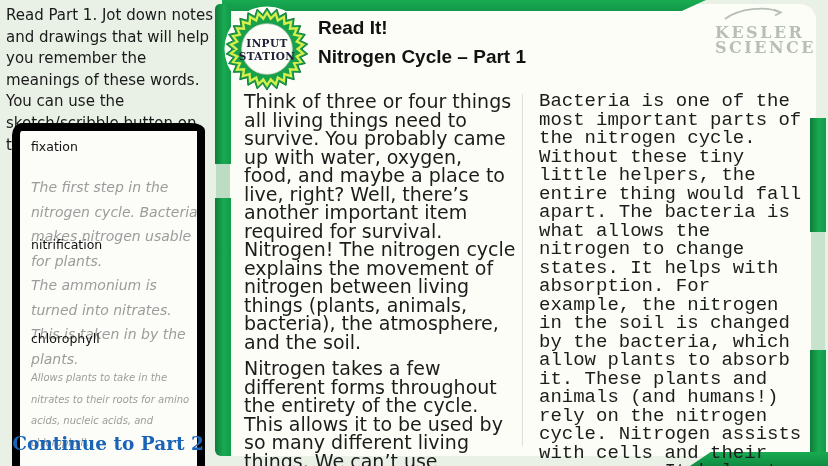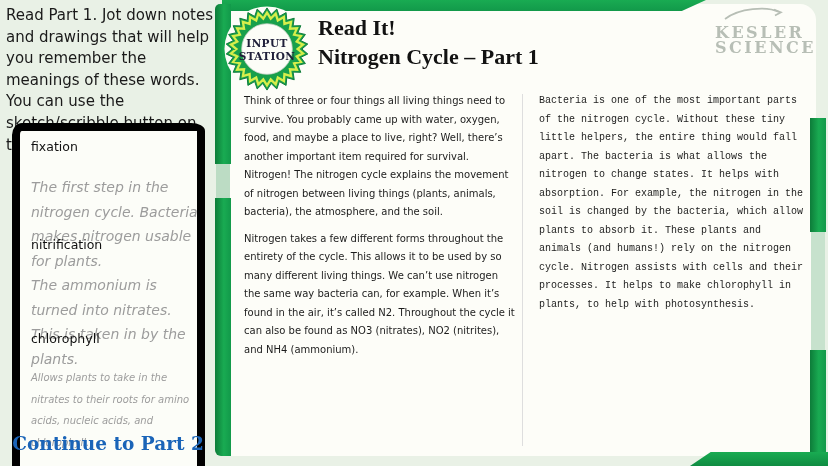--- a/index.html
+++ b/index.html
@@ -65,32 +65,32 @@
   }
 
   
   .badge { position:absolute; left:224px; top:6px; width:86px; height:86px; }
   .badge-text {
     font-family:"DejaVu Serif", serif; font-weight:bold; font-size:11px;
     fill:#20203a; text-anchor:middle; letter-spacing:.4px;
   }
   .title { position:absolute; left:318px; top:13px; }
   .title div {
-    font-family:Liberation Serif, serif; font-weight:bold; font-size:22px;
+    font-family:Liberation Sans, sans-serif; font-weight:bold; font-size:19px;
     line-height:29px; color:#121212;
   }
   .logo { position:absolute; right:12px; top:6px; text-align:left; }
   .logo-text {
     font-family:"DejaVu Serif", serif; font-weight:bold; font-size:16px;
     line-height:15px; letter-spacing:2.5px; color:#b7beb5;
   }
 
   
   .article { position:absolute; left:244px; top:92px; width:562px; height:360px; display:flex; }
-  .col { font-size:10px; line-height:18.5px; color:#1c1c1c; }
+  .col { font-size:19px; line-height:18.5px; color:#1c1c1c; }
   .col p { margin-bottom:8px; }
   .col-1 { width:272px; }
   .col-rule { width:1px; background:#dedede; margin:2px 16px 6px 6px; }
   .col-2 { flex:1;font-family:Liberation Mono, monospace; }
 </style>
 </head>
 <body>
 
 <div class="screen">
 

